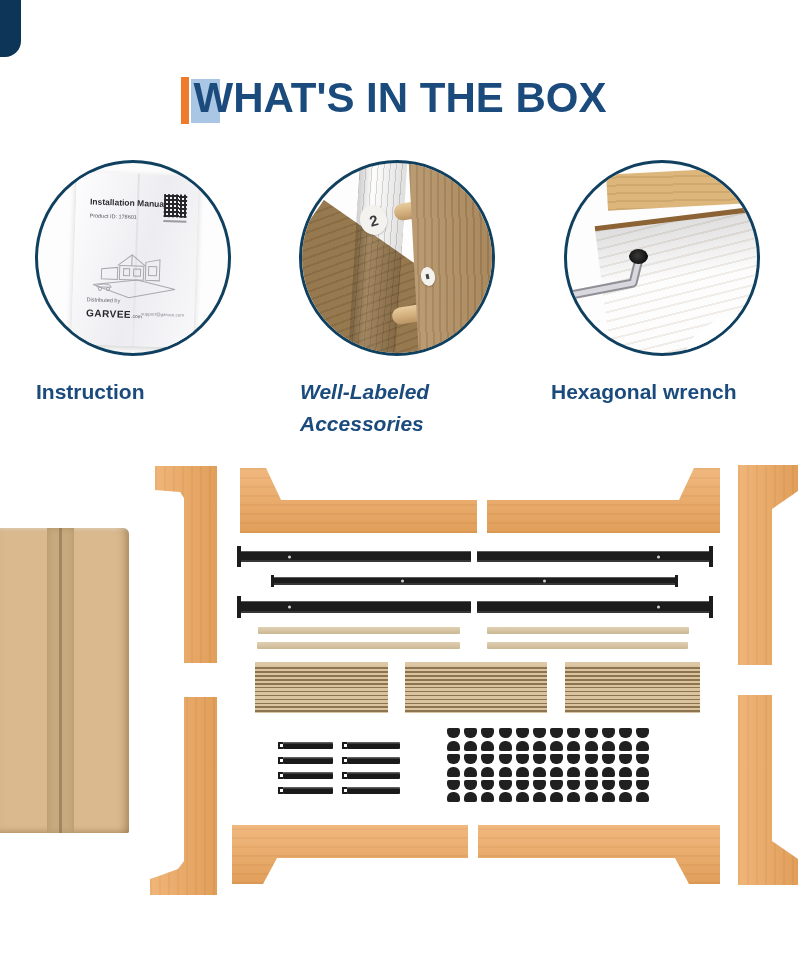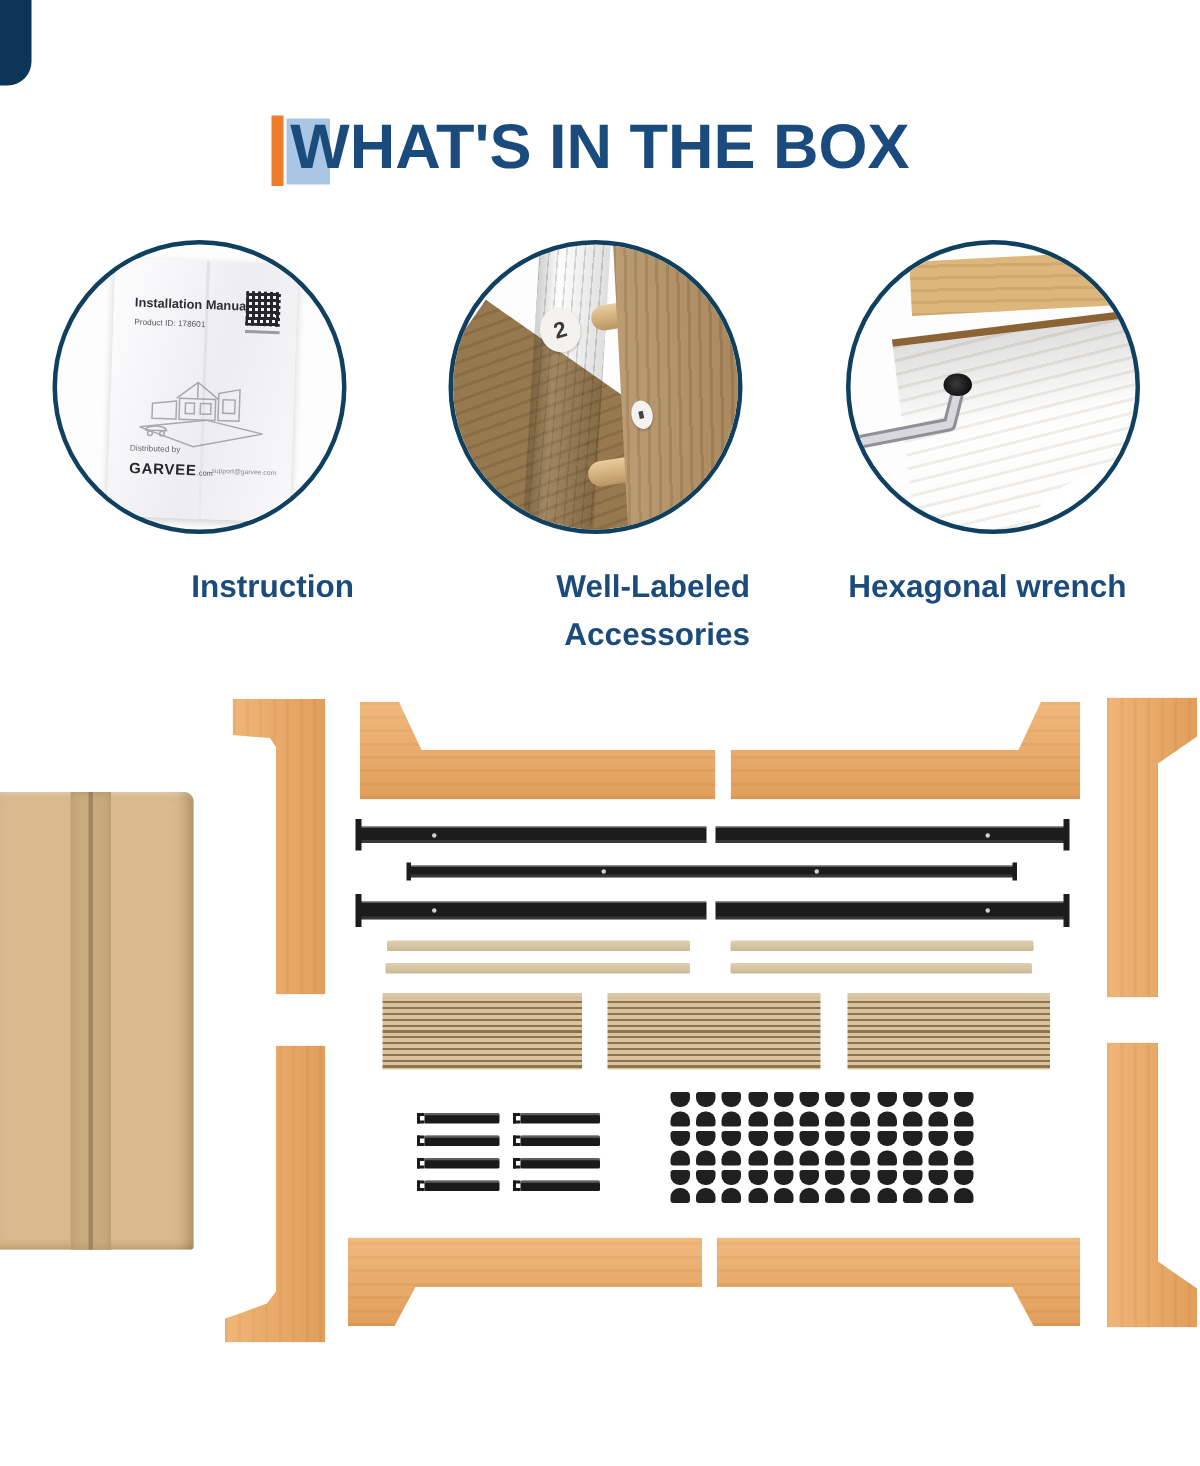--- a/index.html
+++ b/index.html
@@ -21,23 +21,23 @@
   .accent-blue { position:absolute; left:-3px; top:5px; width:29px; height:44px;
     background:var(--accent-blue,#A9C6E4); }
   .page-title { position:relative; z-index:1; font-size:42px; font-weight:bold;
     letter-spacing:0px; color:var(--title-blue,#1B4B7D); white-space:nowrap; }
 
   
   .circle { position:absolute; top:160px; width:196px; height:196px; border-radius:50%;
     border:3px solid var(--circle-border,#10405F); overflow:hidden; background:#fdfdfd; }
   .c1 { left:35px; } .c2 { left:299px; } .c3 { left:564px; }
 
-  .feature-label { position:absolute; top:376px; width:200px; text-align:right;
+  .feature-label { position:absolute; top:376px; width:200px; text-align:left;
     font-size:21px; font-weight:bold; color:var(--title-blue,#1B4B7D); line-height:1.5; }
-  .fl1 { left:36px; } .fl2 { left:300px; } .fl3 { left:551px; }
+  .fl1 { left:36px; } .fl2 { left:300px;font-style:italic; } .fl3 { left:551px; }
 
   
   .paper { position:absolute; left:36px; top:11px; width:122px; height:172px;
     background:linear-gradient(105deg,#fdfdfe 0%,#ededf1 55%,#f8f8fa 100%);
     transform:rotate(2deg); border-radius:2px; box-shadow:0 2px 6px rgba(0,0,0,.18); }
   .paper:after { content:""; position:absolute; left:50%; top:0; width:2px; height:100%;
     background:linear-gradient(180deg,rgba(0,0,0,.07),rgba(0,0,0,.02)); }
   .m-title { position:absolute; left:14px; top:24px; font-size:8.5px; font-weight:bold; color:#2f2f33; }
   .m-pid { position:absolute; left:14px; top:40px; font-size:5.5px; color:#55555c; }
   .m-qr { position:absolute; right:11px; top:19px; width:23px; height:23px;

